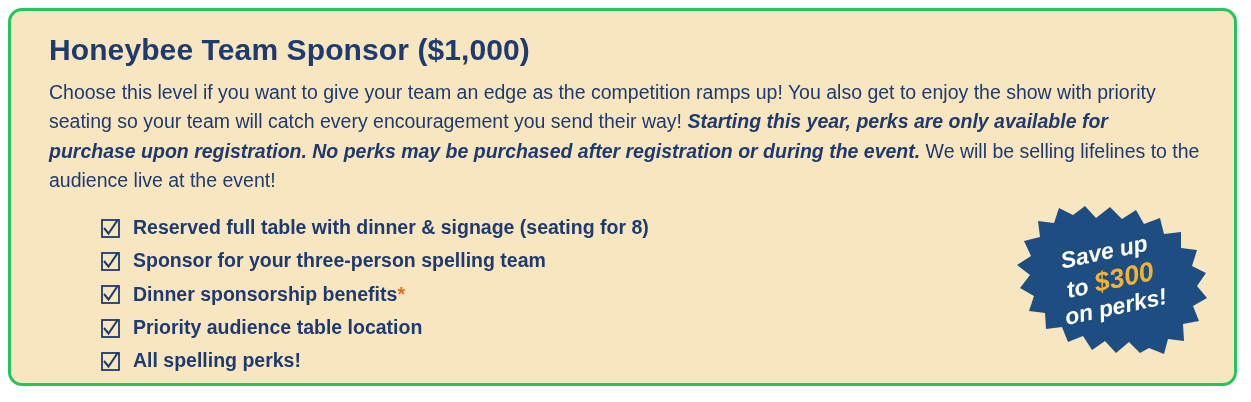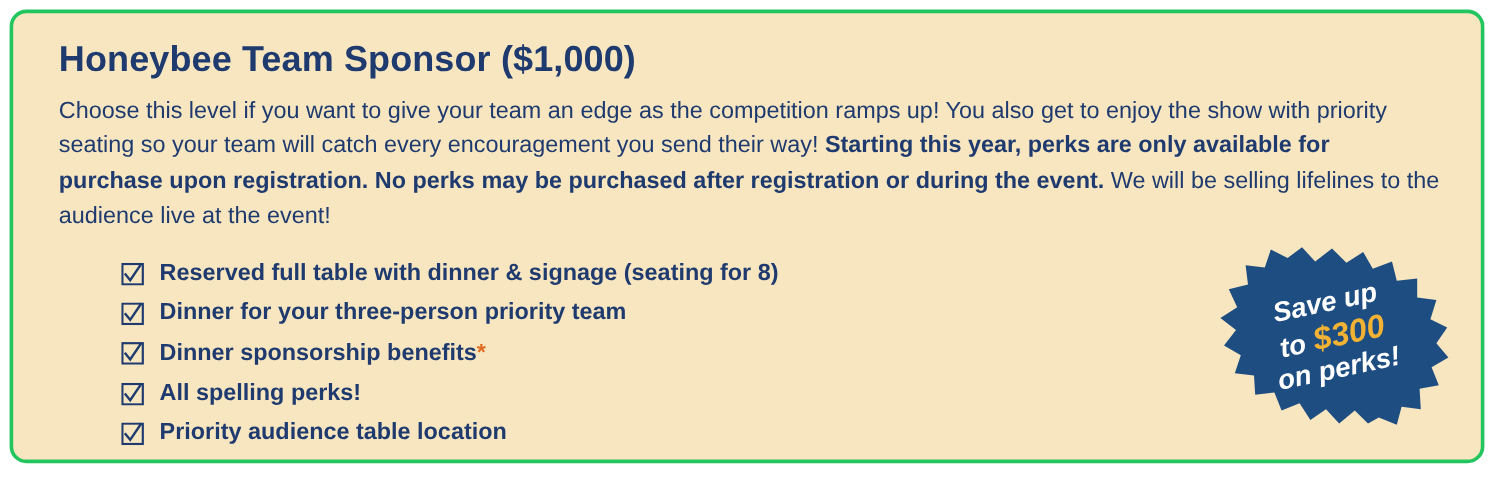--- a/index.html
+++ b/index.html
@@ -46,20 +46,21 @@
 
   .desc {
     color: #1e3a6e;
     font-size: 19.5px;
     line-height: 1.52;
     margin: 0;
     max-width: 1160px;
     font-weight: 500;
   }
   .desc .em {
+    font-style: italic;
     font-weight: bold;
   }
 
   .perks {
     list-style: none;
     margin: 18px 0 0 0;
     padding: 0 0 0 52px;
   }
   .perk {
     display: flex;
@@ -153,51 +154,51 @@
         <span class="perk-label"><span>Reserved full table with dinner &amp; signage (seating for 8)</span><span class="ast"></span></span>
       </li>
 
       <li class="perk">
         <span class="check-icon">
           <svg width="19" height="19" viewBox="0 0 19 19">
             <rect x="1" y="1" width="17" height="17" fill="none" stroke="#1e3a6e" stroke-width="1.8"></rect>
             <path d="M3 9 L7.5 14.5 L17 0.5" fill="none" stroke="#1e3a6e" stroke-width="2"></path>
           </svg>
         </span>
-        <span class="perk-label"><span>Dinner for your three-person priority team</span><span class="ast"></span></span>
+        <span class="perk-label"><span>Sponsor for your three-person spelling team</span><span class="ast"></span></span>
       </li>
 
       <li class="perk">
         <span class="check-icon">
           <svg width="19" height="19" viewBox="0 0 19 19">
             <rect x="1" y="1" width="17" height="17" fill="none" stroke="#1e3a6e" stroke-width="1.8"></rect>
             <path d="M3 9 L7.5 14.5 L17 0.5" fill="none" stroke="#1e3a6e" stroke-width="2"></path>
           </svg>
         </span>
         <span class="perk-label"><span>Dinner sponsorship benefits</span><span class="ast">*</span></span>
       </li>
 
       <li class="perk">
         <span class="check-icon">
           <svg width="19" height="19" viewBox="0 0 19 19">
             <rect x="1" y="1" width="17" height="17" fill="none" stroke="#1e3a6e" stroke-width="1.8"></rect>
             <path d="M3 9 L7.5 14.5 L17 0.5" fill="none" stroke="#1e3a6e" stroke-width="2"></path>
           </svg>
         </span>
+        <span class="perk-label"><span>Priority audience table location</span><span class="ast"></span></span>
+      </li>
+
+      <li class="perk">
+        <span class="check-icon">
+          <svg width="19" height="19" viewBox="0 0 19 19">
+            <rect x="1" y="1" width="17" height="17" fill="none" stroke="#1e3a6e" stroke-width="1.8"></rect>
+            <path d="M3 9 L7.5 14.5 L17 0.5" fill="none" stroke="#1e3a6e" stroke-width="2"></path>
+          </svg>
+        </span>
         <span class="perk-label"><span>All spelling perks!</span><span class="ast"></span></span>
-      </li>
-
-      <li class="perk">
-        <span class="check-icon">
-          <svg width="19" height="19" viewBox="0 0 19 19">
-            <rect x="1" y="1" width="17" height="17" fill="none" stroke="#1e3a6e" stroke-width="1.8"></rect>
-            <path d="M3 9 L7.5 14.5 L17 0.5" fill="none" stroke="#1e3a6e" stroke-width="2"></path>
-          </svg>
-        </span>
-        <span class="perk-label"><span>Priority audience table location</span><span class="ast"></span></span>
       </li>
 
     </ul>
 
     <div class="badge">
       <svg width="196" height="150" viewBox="0 0 196 150">
         <polygon fill="#1e4d82" points="98,2 110,14 124,5 132,19 148,13 152,29 169,27 169,43 185,45 180,61 194,68 185,81 195,93 181,101 187,116 171,119 172,136 156,134 152,149 137,143 128,148 117,137 104,148 93,136 80,145 71,131 56,137 50,122 34,124 33,108 17,106 22,91 8,83 18,70 5,60 19,51 12,36 28,32 26,16 42,18 47,3 61,10 73,1 84,13"></polygon>
       </svg>
       <div class="badge-text">
         <div class="badge-line">Save up</div>

